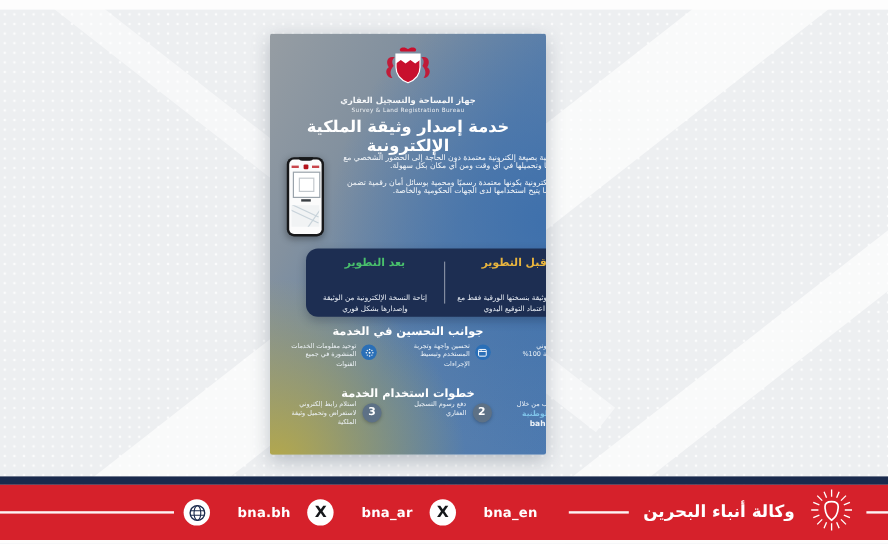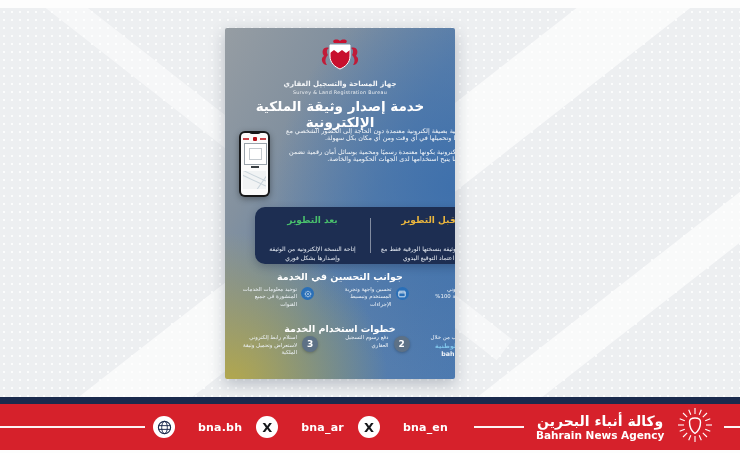--- a/index.html
+++ b/index.html
@@ -259,21 +259,20 @@
       <span class="circle-icon">
           <span class="x-glyph">X</span>
         </span>
       <span class="handle-label">bna_en</span>
     </span>
 
     <span class="fline fline-mid"></span>
 
     <span class="agency-text">
       <div class="agency-ar">وكالة أنباء البحرين</div>
-      <div class="agency-en">Bahrain News Agency</div>
     </span>
 
     <span class="agency-emblem">
       <svg width="38" height="38" viewBox="-19 -19 38 38">
         <g stroke="#ffffff" stroke-width="1.1">
           <line x1="0" y1="-11" x2="0" y2="-17"></line>
             <line x1="0" y1="11" x2="0" y2="17"></line>
           <line x1="-11" y1="0" x2="-17" y2="0"></line>
             <line x1="11" y1="0" x2="17" y2="0"></line>
           <line x1="-7.8" y1="-7.8" x2="-12" y2="-12"></line>

